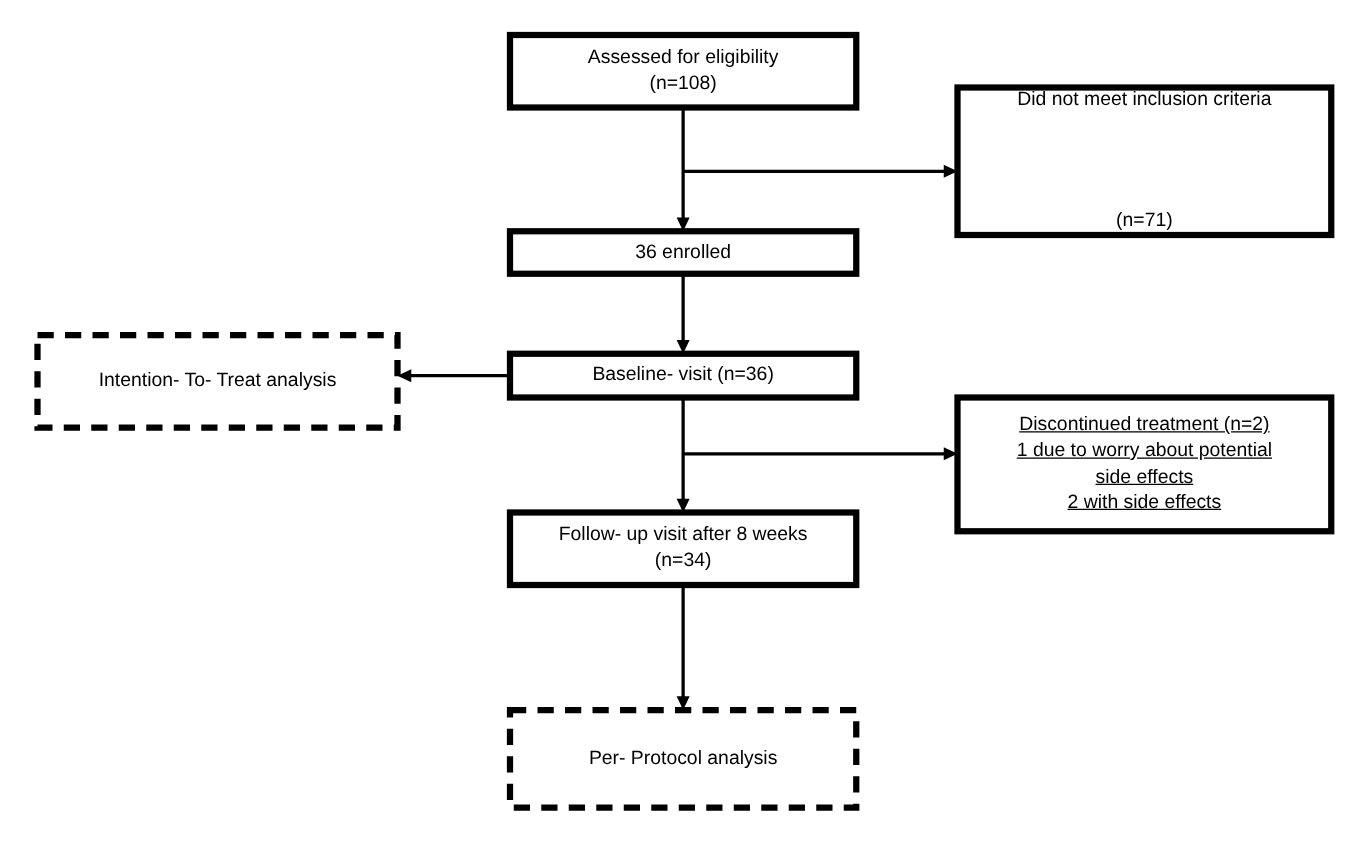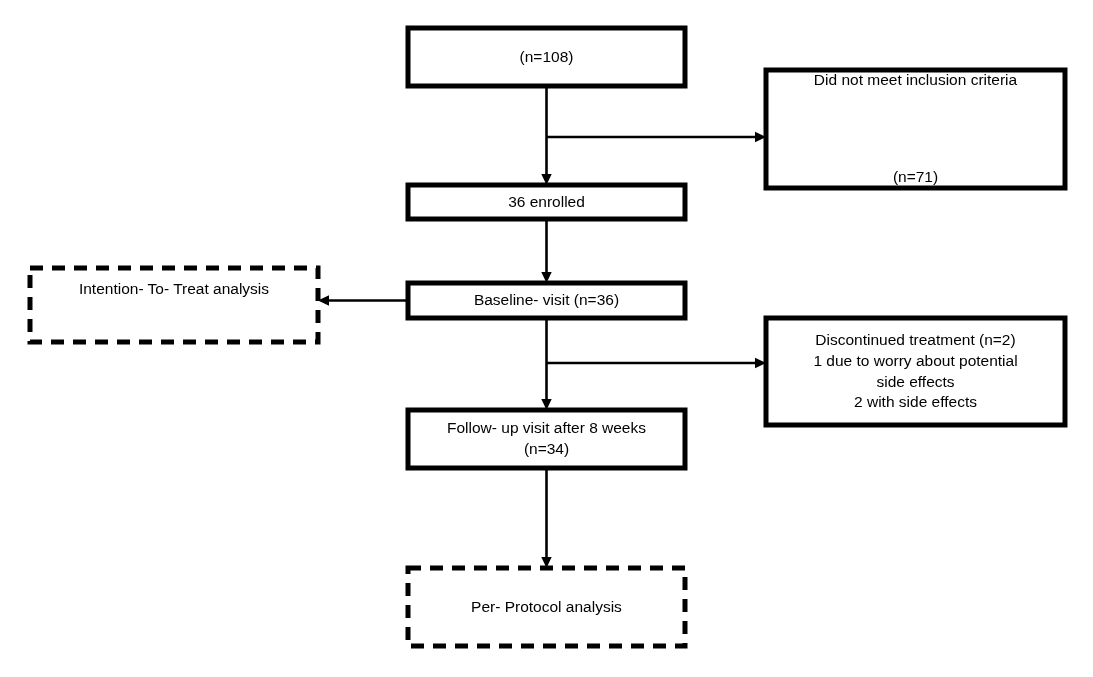--- a/index.html
+++ b/index.html
@@ -89,36 +89,37 @@
         <path d="M 546.5 318 L 546.5 403" class="connector"></path>
         <polygon points="546.5,410 541.3,399 551.7,399" class="arrowhead"></polygon>
         <path d="M 546.5 363 L 759 363" class="connector"></path>
         <polygon points="766,363 755,357.8 755,368.2" class="arrowhead"></polygon>
         <path d="M 546.5 468 L 546.5 561" class="connector"></path>
         <polygon points="546.5,568 541.3,557 551.7,557" class="arrowhead"></polygon>
       </g>
   </svg>
   <div id="labels-layer">
       <div class="node-label" style="left: 408px; top: 28px; width: 277px; height: 58px;">
+        <span>Assessed for eligibility</span>
         <span>(n=108)</span>
       </div>
       <div class="node-label" style="left: 766px; top: 70px; width: 299px; height: 118px; justify-content: space-between;">
         <span>Did not meet inclusion criteria</span>
         <span>(n=71)</span>
       </div>
       <div class="node-label" style="left: 408px; top: 185px; width: 277px; height: 34px;">
         <span>36 enrolled</span>
       </div>
-      <div class="node-label" style="left: 30px; top: 252px; width: 288px; height: 74px;">
+      <div class="node-label" style="left: 30px; top: 268px; width: 288px; height: 74px;">
         <span>Intention- To- Treat analysis</span>
       </div>
       <div class="node-label" style="left: 408px; top: 283px; width: 277px; height: 35px;">
         <span>Baseline- visit (n=36)</span>
       </div>
-      <div class="node-label" style="left: 766px; top: 318px; width: 299px; height: 107px;">
+      <div class="node-label" style="left: 766px; top: 318px; width: 299px; height: 107px; text-decoration: underline;">
         <span>Discontinued treatment (n=2)</span>
         <span>1 due to worry about potential</span>
         <span>side effects</span>
         <span>2 with side effects</span>
       </div>
       <div class="node-label" style="left: 408px; top: 410px; width: 277px; height: 58px; text-align: center;">
         <span>Follow- up visit after 8 weeks</span>
         <span>(n=34)</span>
       </div>
       <div class="node-label" style="left: 408px; top: 568px; width: 277px; height: 78px;">

